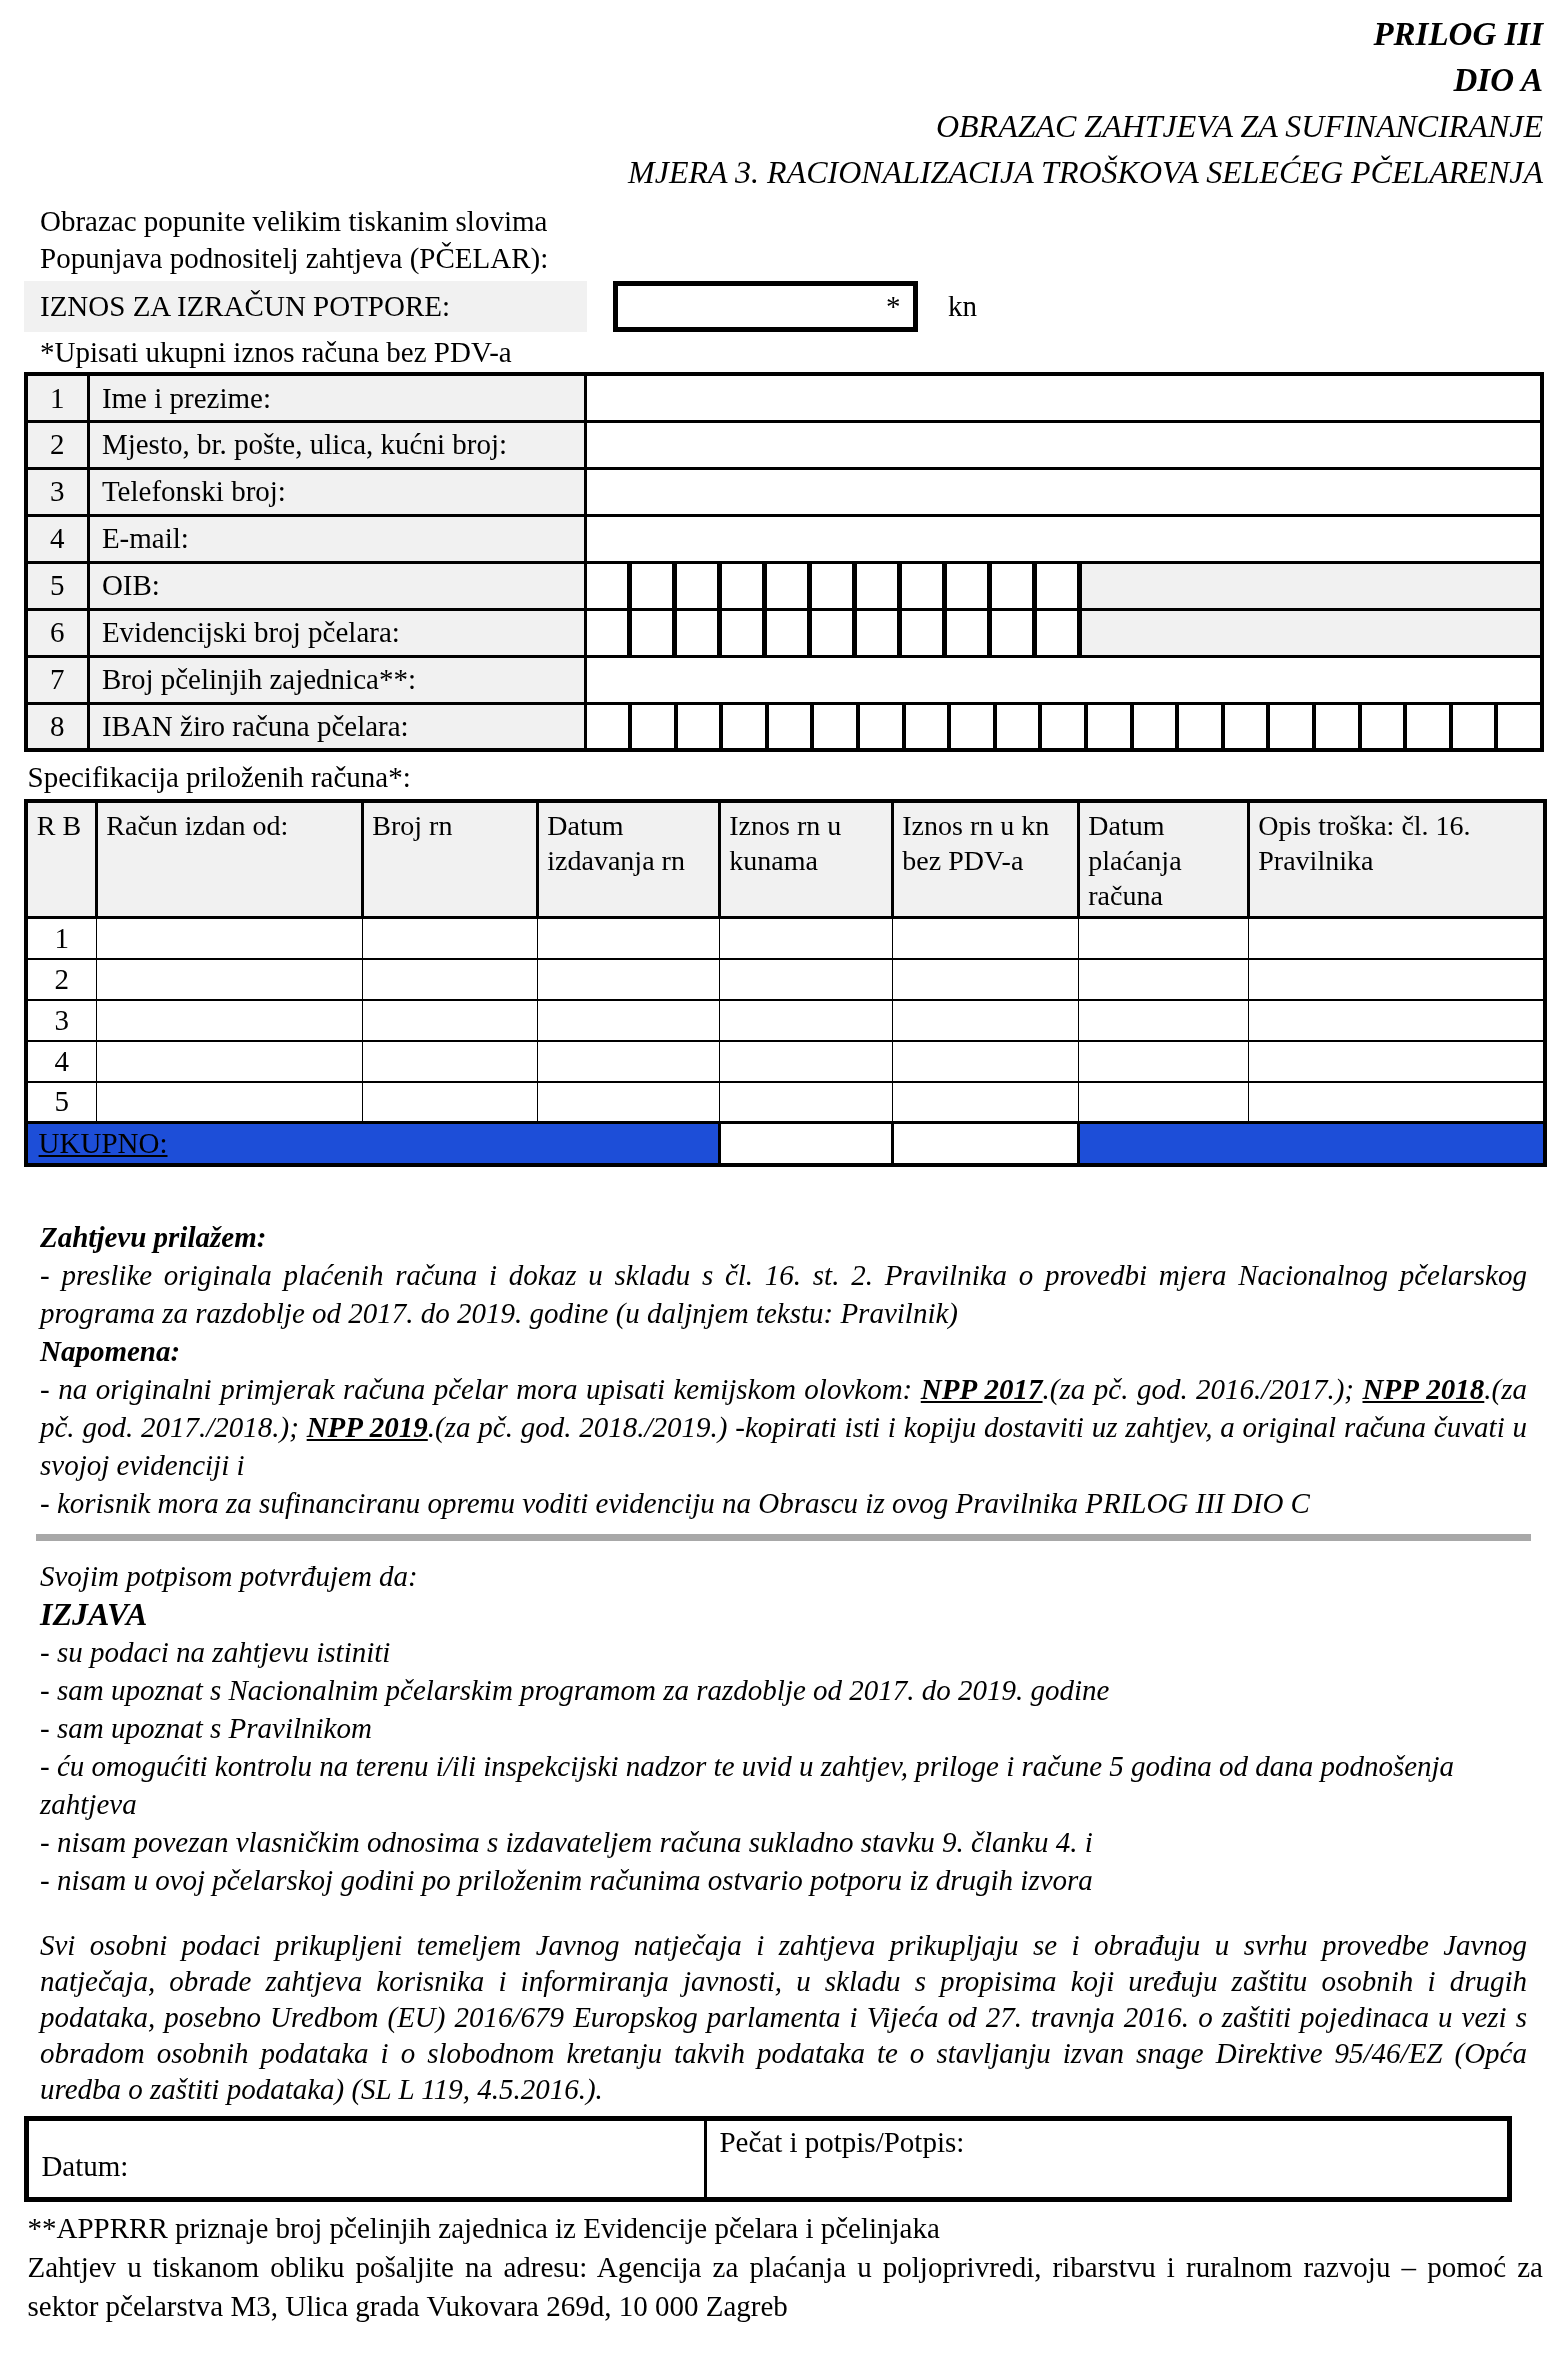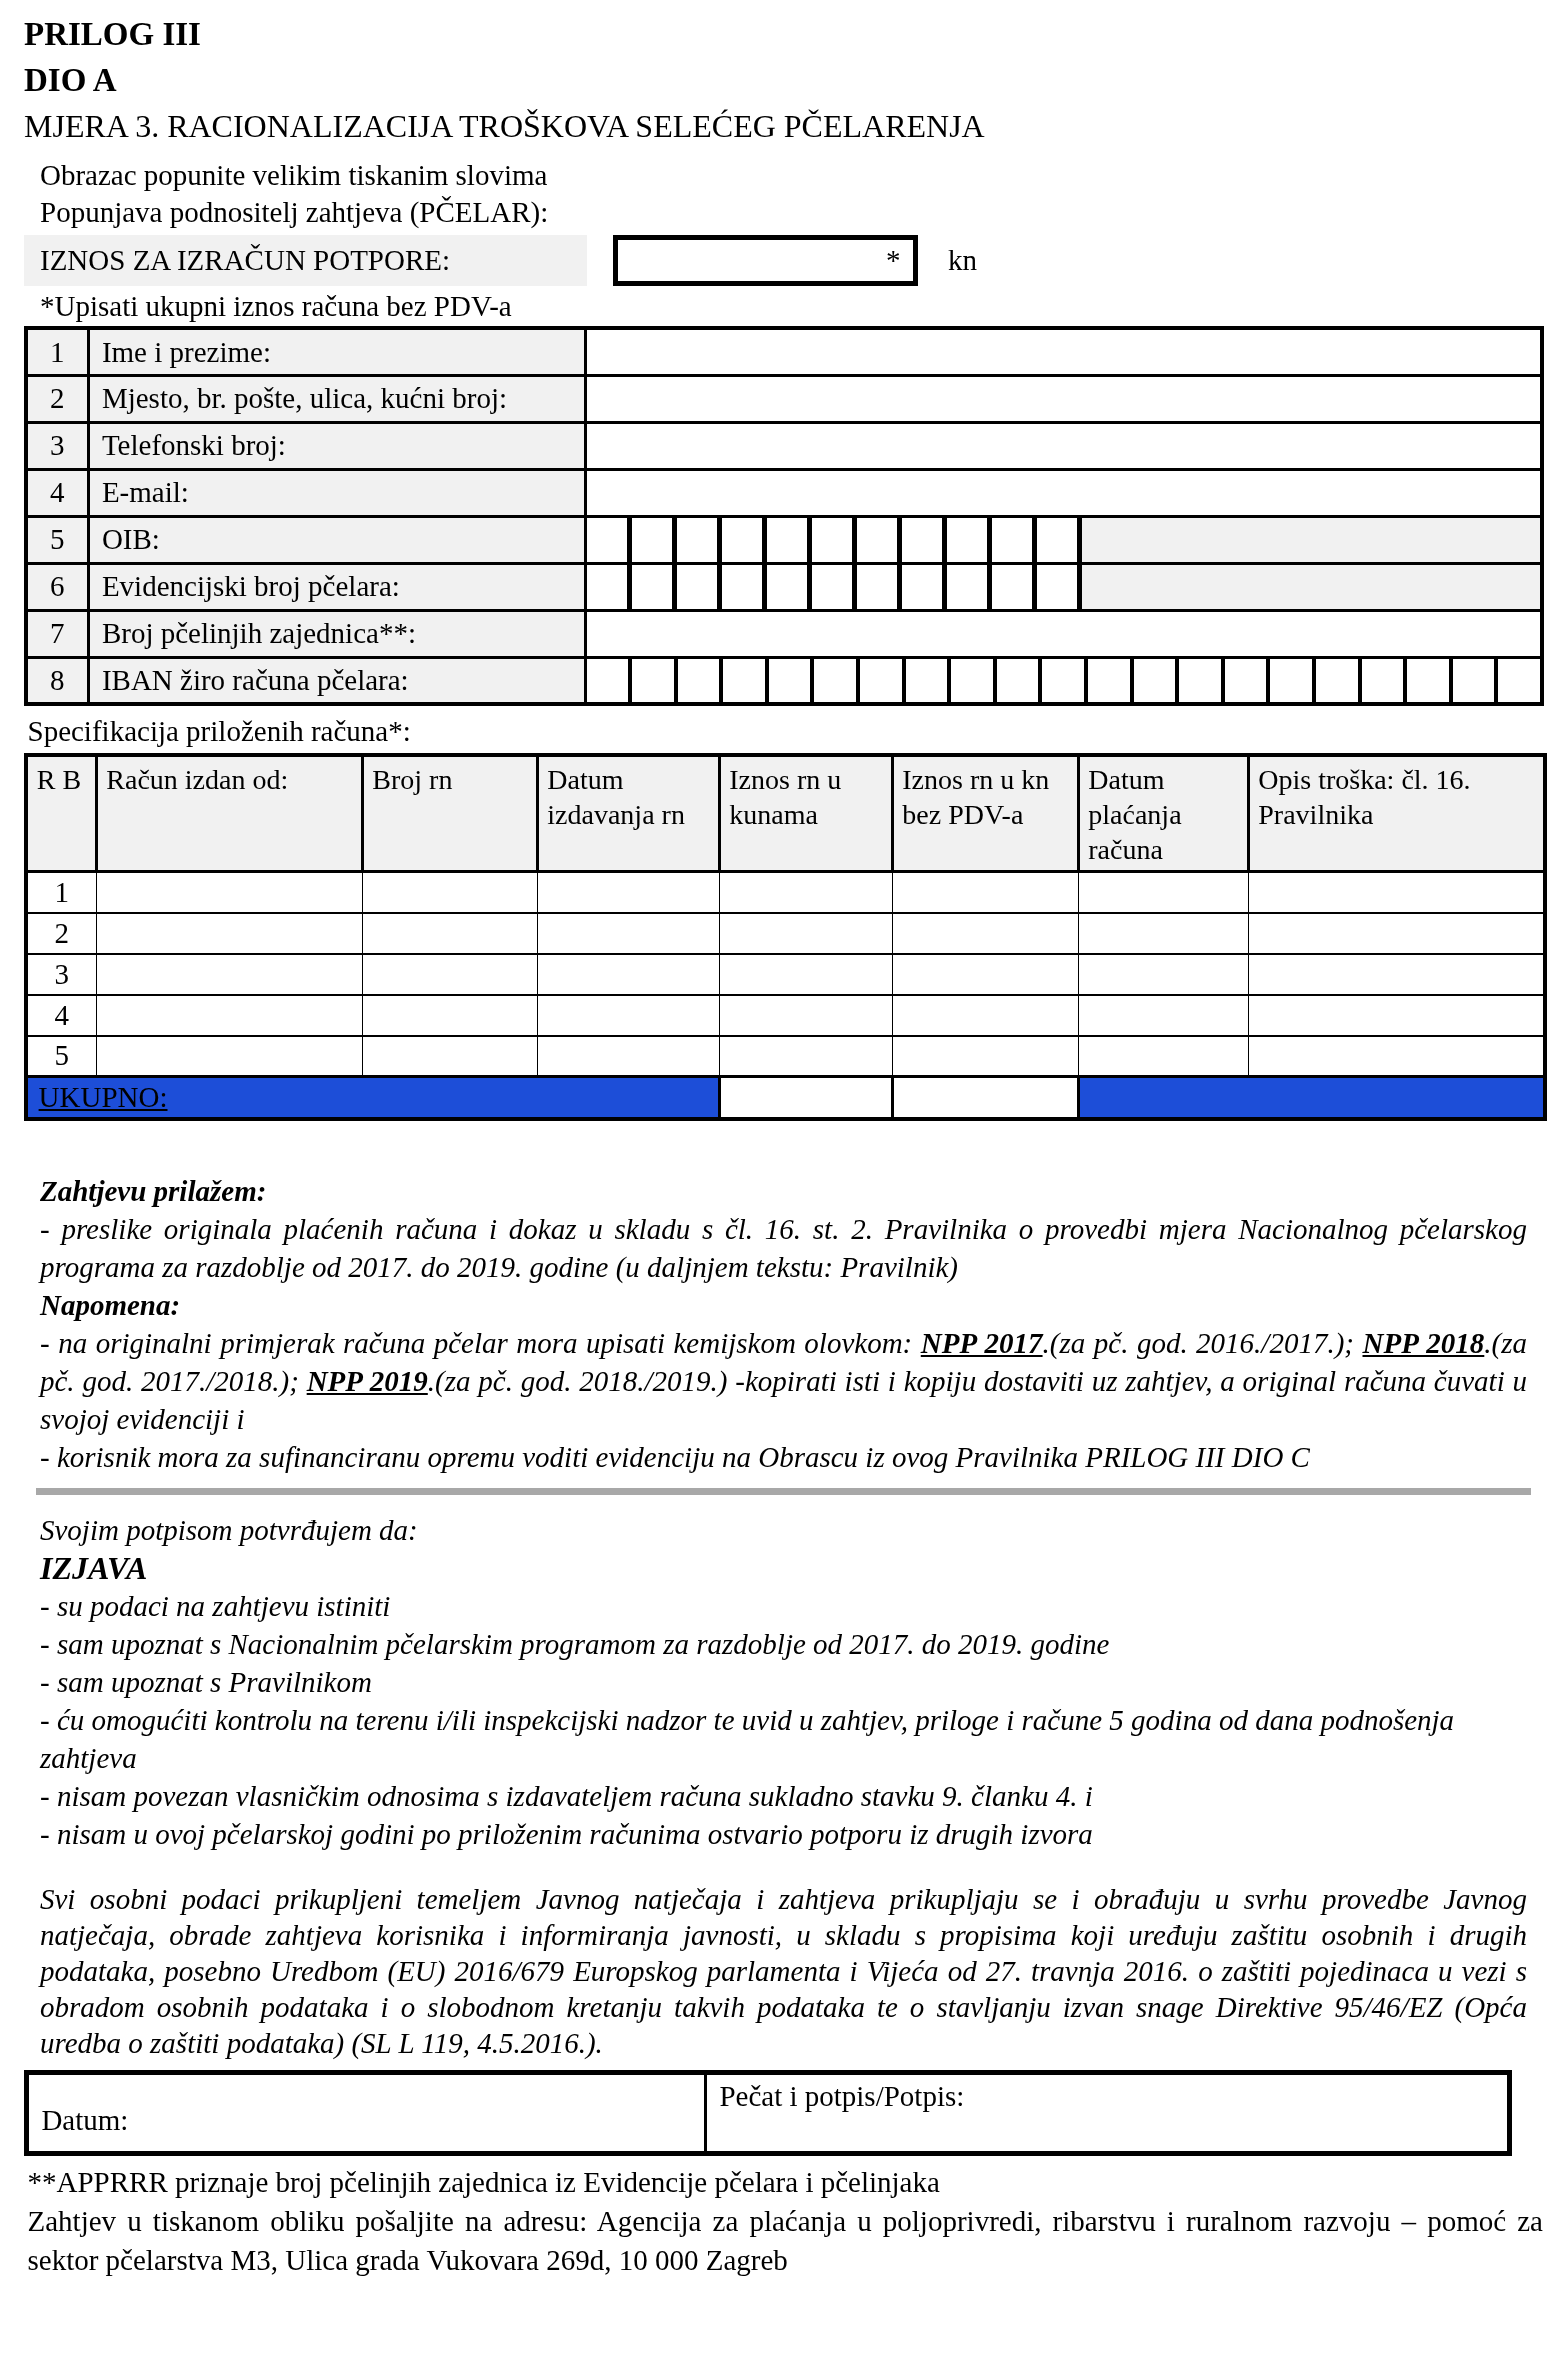--- a/index.html
+++ b/index.html
@@ -10,21 +10,21 @@
     height: 2377px;
     margin: 0 auto;
     background: #ffffff;
     color: #000000;
     font-family: "Liberation Serif", "DejaVu Serif", serif;
     font-size: 29px;
     padding: 10.6px 24px 0 24px;
     overflow: hidden;
   }
   
-  .hdr { text-align: left; line-height: 46px; margin-bottom: 8.8px; }
+  .hdr { text-align: right; line-height: 46px; margin-bottom: 8.8px; font-style: italic; }
   .hdr .b { font-weight: bold; font-size: 33px; }
   .hdr .r { font-size: 32px; }
   .intro { margin-left: 16px; line-height: 37px; }
   
   .iznos-row { display: flex; align-items: stretch; margin-top: 3.5px; height: 51px; gap: 18px; }
   .iznos-label {
     width: 563px; background: #f1f1f1; display: flex; align-items: center;
     padding-left: 16px;
   }
   .iznos-box {
@@ -73,20 +73,21 @@
   .footer { margin-left: 3.5px; margin-top: 7px; line-height: 39px; }
 </style>
 </head>
 <body>
 
 <div class="page">
 
   <div class="hdr">
     <div class="b">PRILOG III</div>
     <div class="b">DIO A</div>
+    <div class="r">OBRAZAC ZAHTJEVA ZA SUFINANCIRANJE</div>
     <div class="r">MJERA 3. RACIONALIZACIJA TROŠKOVA SELEĆEG PČELARENJA</div>
   </div>
 
   <div class="intro">Obrazac popunite velikim tiskanim slovima</div>
   <div class="intro">Popunjava podnositelj zahtjeva (PČELAR):</div>
 
   <div class="iznos-row">
     <div class="iznos-label">IZNOS ZA IZRAČUN POTPORE:</div>
     <div class="iznos-box">
       <span>*</span>

